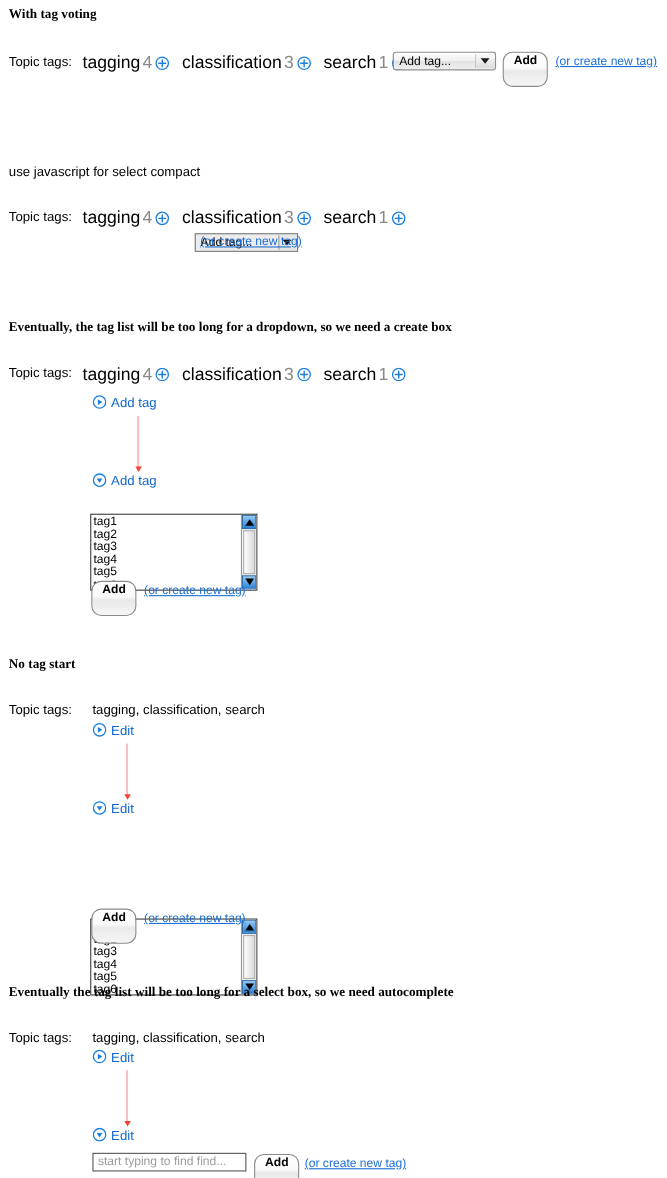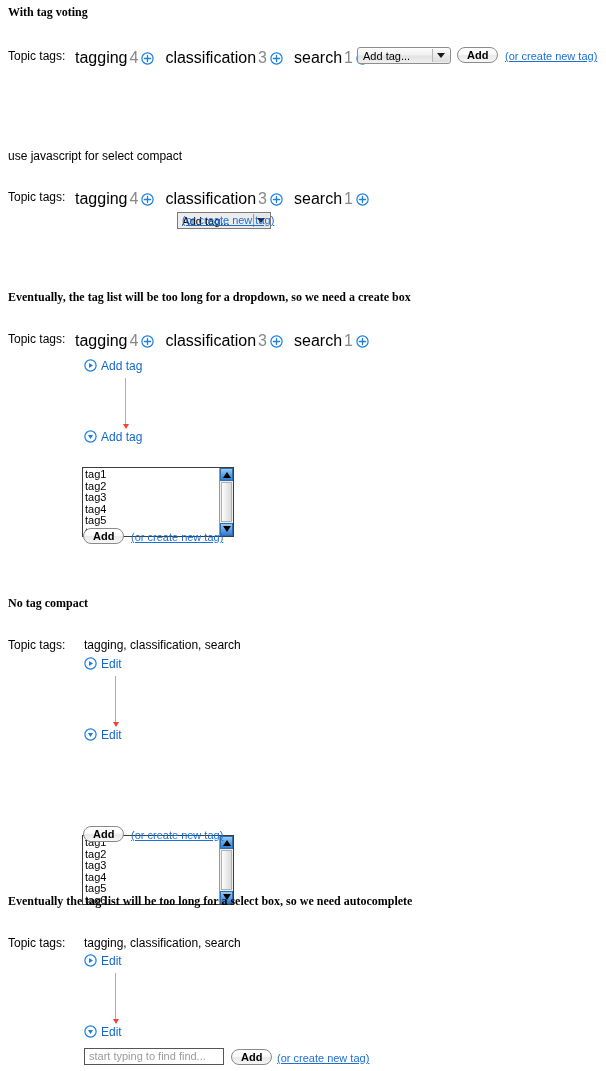--- a/index.html
+++ b/index.html
@@ -125,21 +125,21 @@
     position: absolute;
     left: 3px; top: 4px;
     border-left: 4px solid transparent;
     border-right: 4px solid transparent;
     border-top: 5px solid #111;
   }
 
   
   .pill-btn {
     display: inline-block;
-    height: 16px;
+    height: 32px;
     line-height: 15px;
     padding: 0 9px;
     border: 1px solid #8a8a8a;
     border-radius: 9px;
     background: linear-gradient(to bottom, #ffffff 0%, #fafafa 45%, #e9e9e9 55%, #f6f6f6 100%);
     font-family: "Liberation Sans", sans-serif;
     font-size: 11px;
     font-weight: bold;
     color: #000;
     box-sizing: border-box;
@@ -373,21 +373,21 @@
       <div class="sb-thumb"></div>
       <div class="sb-arrow down"></div>
     </div>
   </div>
 
   <span class="pill-btn abs" style="left:83px; top:528px;">Add</span>
   <a class="link abs" href="#" style="left:131px; top:531px;">(or create new tag)</a>
 
 
   
-  <h2 class="section-head abs" style="left:8px; top:596px;">No tag compact</h2>
+  <h2 class="section-head abs" style="left:8px; top:596px;">No tag start</h2>
 
   <div class="label-topic abs" style="left:8px; top:638px;">Topic tags:</div>
   <div class="label-topic abs" style="left:84px; top:638px;">tagging, classification, search</div>
 
   <div class="toggle-wrap abs" style="left:84px; top:657px;">
     <span class="circ-icon"><svg width="13" height="13" viewBox="0 0 13 13">
           <circle cx="6.5" cy="6.5" r="5.6" fill="#fff" stroke="#1b7fe0" stroke-width="1.2"></circle>
           <path d="M5 3.9l4 2.6-4 2.6z" fill="#1b7fe0"></path>
         </svg></span><span class="toggle-link">Edit</span>
   </div>

